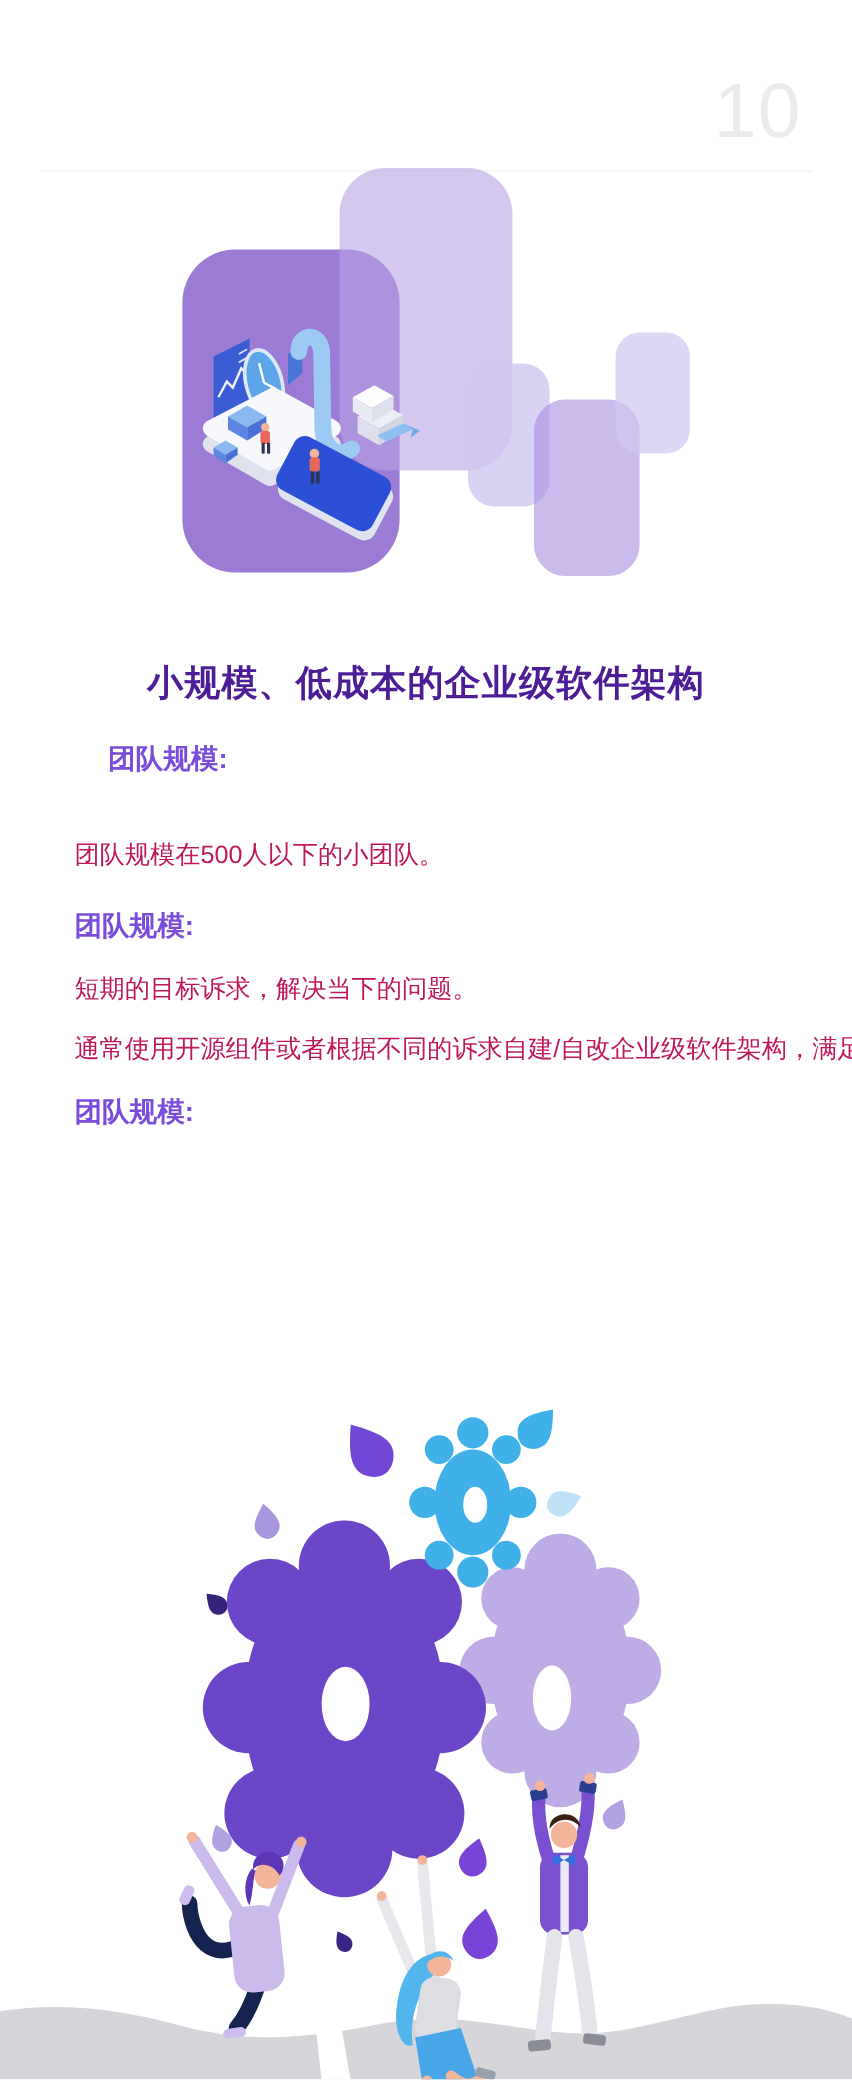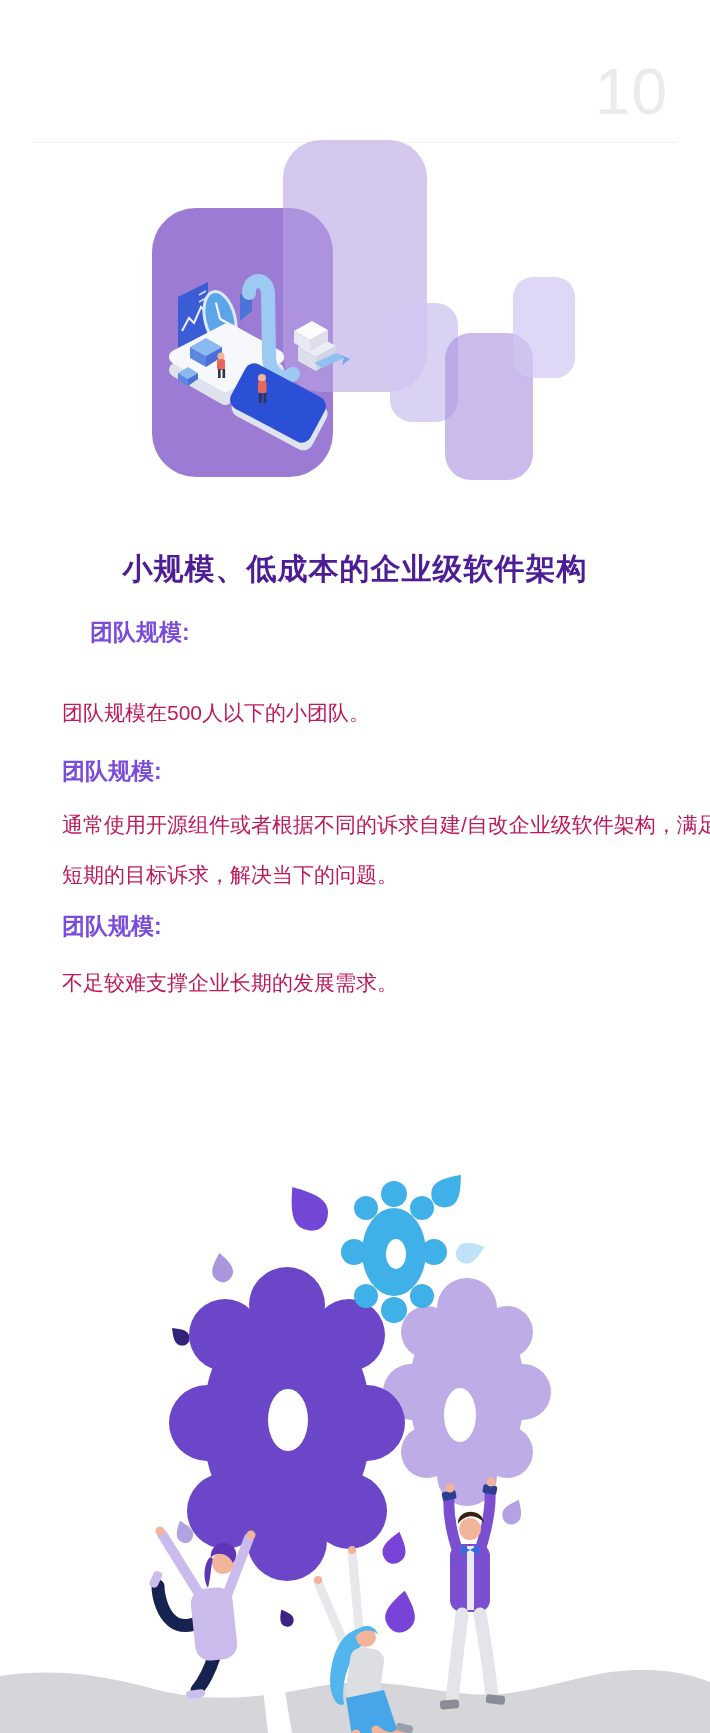--- a/index.html
+++ b/index.html
@@ -122,27 +122,26 @@
 
   <h1 class="title">小规模、低成本的企业级软件架构</h1>
 
   <div class="sec-label l1">团队规模:</div>
   <div class="para p1">
     <div>团队规模在500人以下的小团队。</div>
   </div>
 
   <div class="sec-label l2">团队规模:</div>
   <div class="para p2">
+    <div>短期的目标诉求，解决当下的问题。</div>
     <div>通常使用开源组件或者根据不同的诉求自建/自改企业级软件架构，满足</div>
-    <div>短期的目标诉求，解决当下的问题。</div>
   </div>
 
   <div class="sec-label l3">团队规模:</div>
   <div class="para p3">
-    <div>不足较难支撑企业长期的发展需求。</div>
   </div>
 
   <svg class="footer-art" width="710" height="693" viewBox="0 0 710 693">
     <defs>
       <path id="drop" d="M0,-16 C9,-5 14,3 9,10 C4,17 -4,17 -9,10 C-14,3 -9,-5 0,-16 Z"></path>
     </defs>
 
     <g>
       <use href="#drop" transform="translate(307,168) rotate(-35) scale(1.6)" fill="#7347d6"></use>
       <use href="#drop" transform="translate(448,150) rotate(40) scale(1.25)" fill="#3fb0e8"></use>

